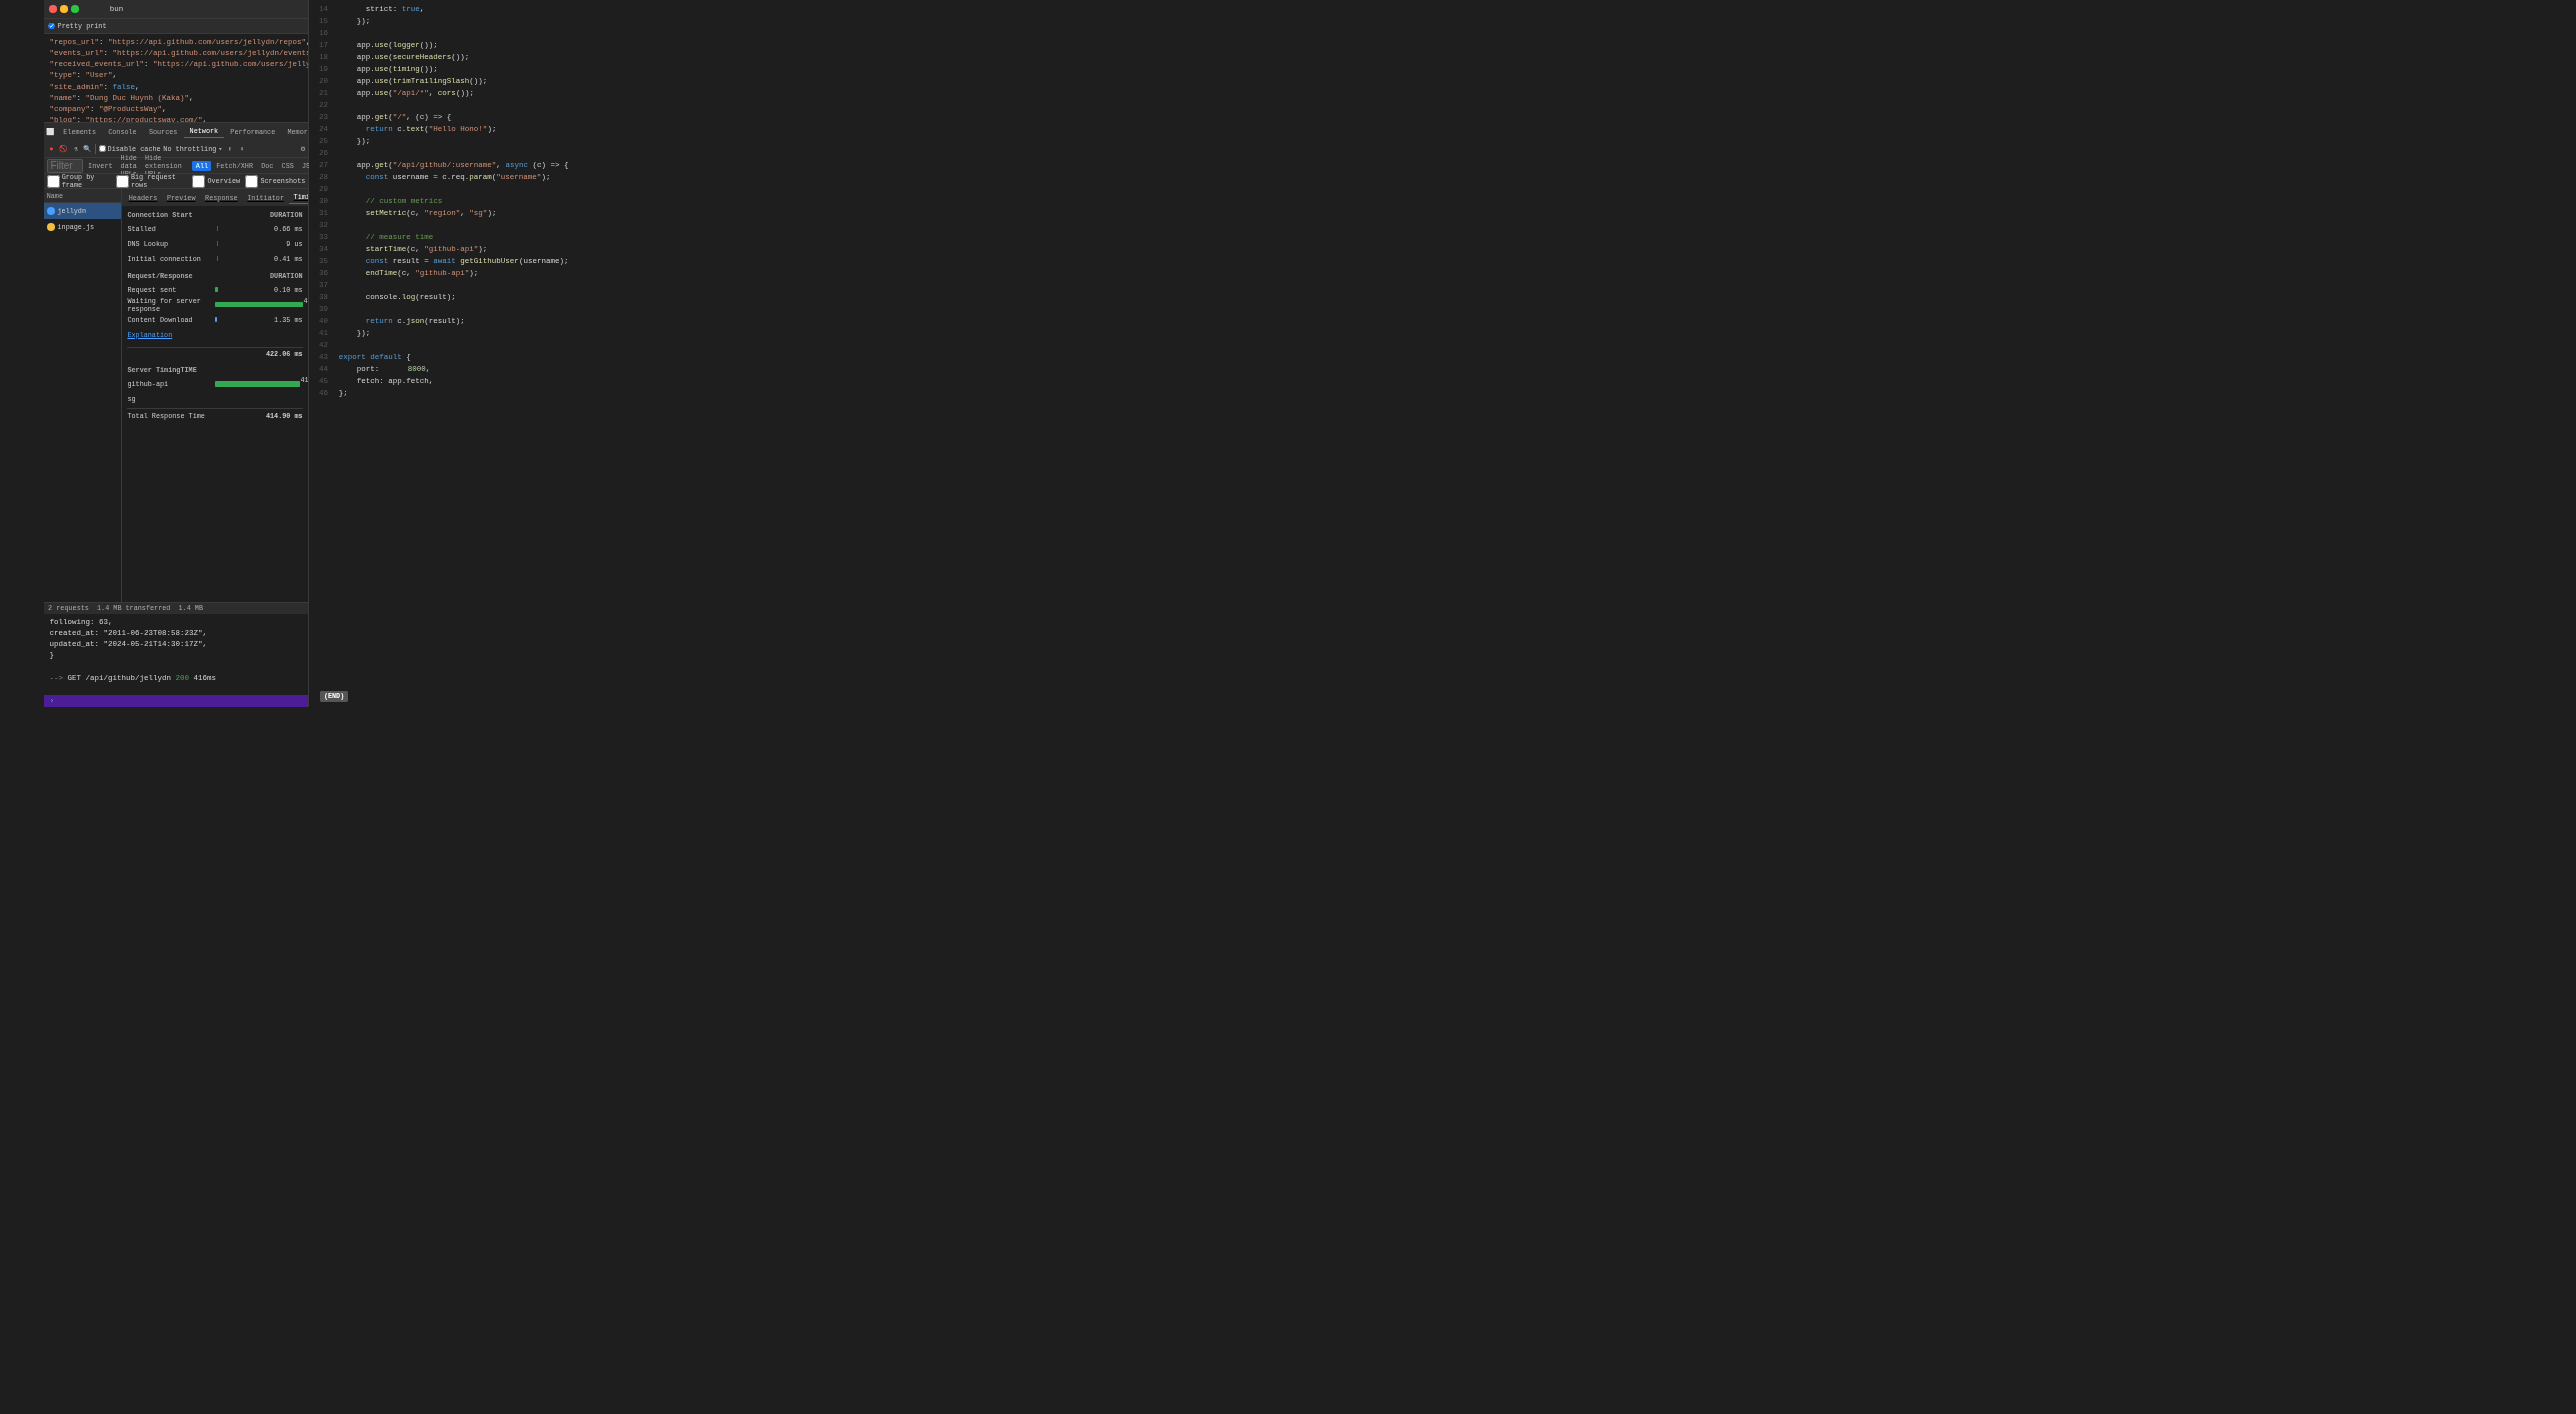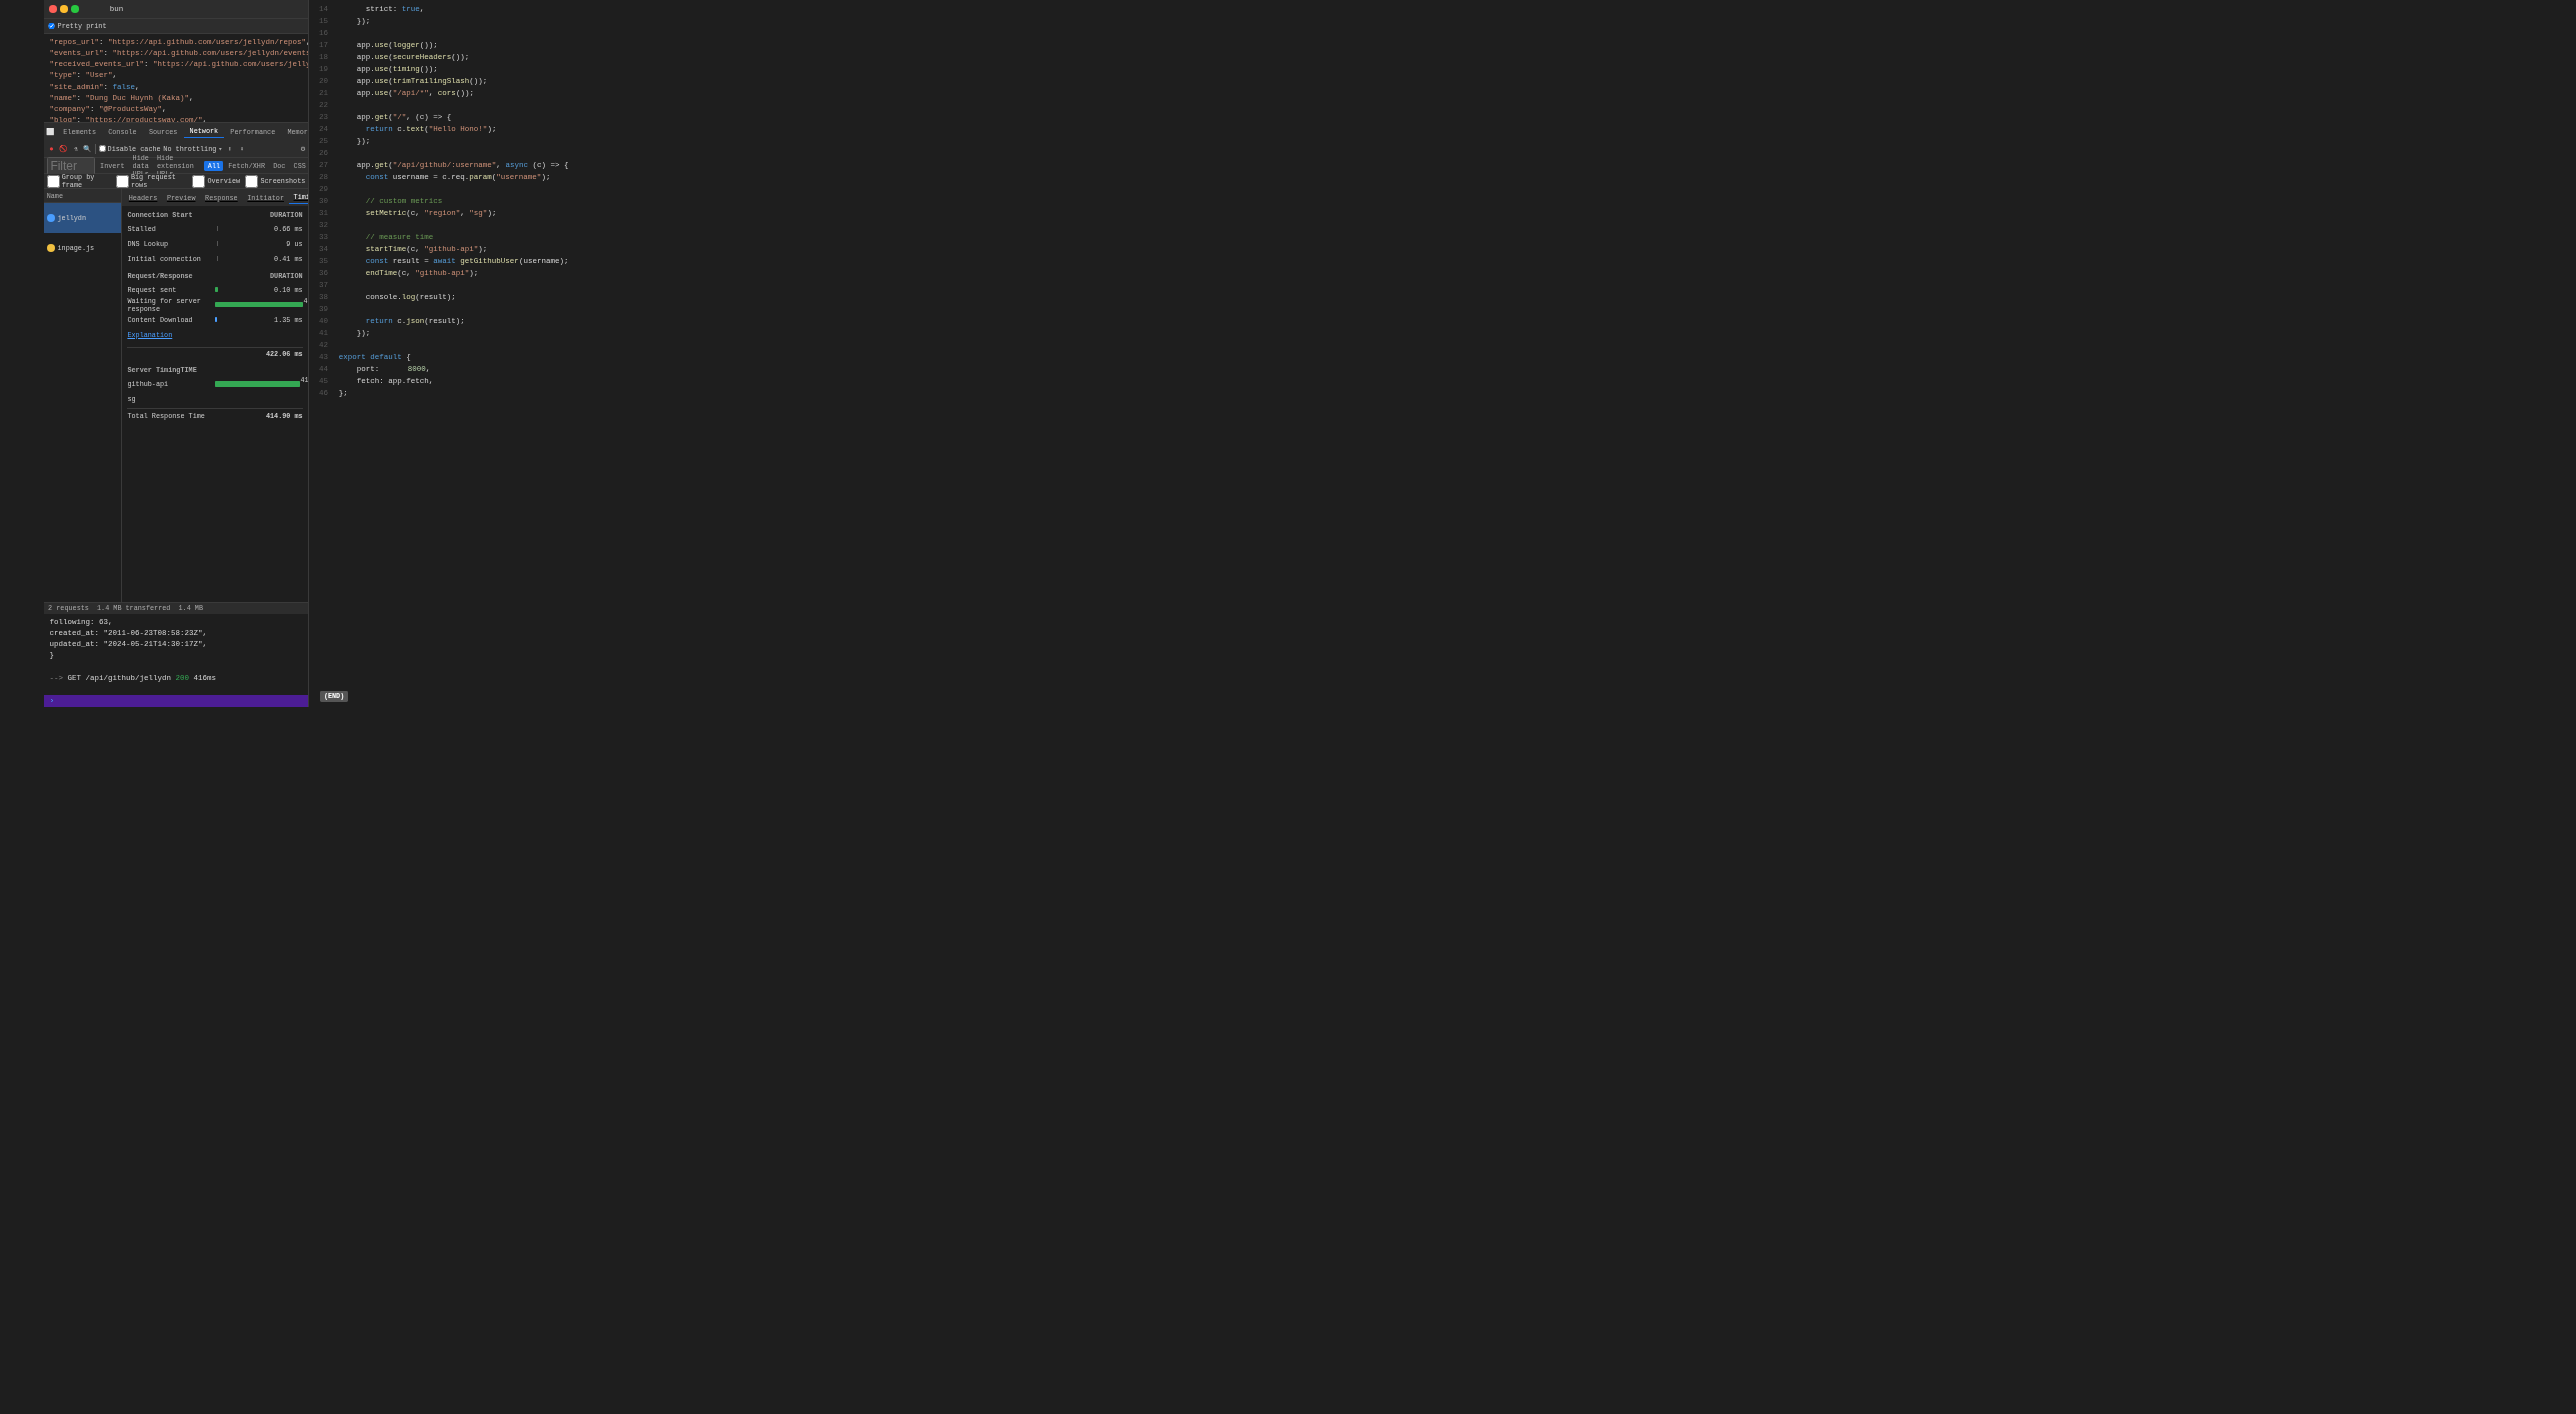--- a/index.html
+++ b/index.html
@@ -129,23 +129,23 @@
       padding: 0 2.7px;
       gap: 2.7px;
       border-bottom: 0.7px solid #3a3a3a;
       flex-shrink: 0;
     }
     .filter-input {
       background: #3c3c3c;
       border: 0.7px solid #555;
       border-radius: 1.4px;
       color: #ccc;
-      font-size: 12px;
+      font-size: 10px;
       padding: 0.7px 2.7px;
-      width: 48px;
+      width: 36px;
     }
     .filter-chip {
       color: #aaa;
       font-size: 6.8px;
       padding: 0.7px 2.7px;
       cursor: pointer;
     }
     .type-filters {
       display: flex;
       gap: 1.4px;
@@ -197,21 +197,21 @@
     }
     .col-name { width: 68px; }
 
     .network-list {
       background: #1e1e1e;
       flex-shrink: 0;
     }
     .network-row {
       display: flex;
       align-items: center;
-      height: 30px;
+      height: 16px;
       padding: 0 2.7px;
       cursor: pointer;
     }
     .network-row.selected { background: #2c5282; }
     .network-row .row-icon {
       width: 8.1px;
       height: 8.1px;
       border-radius: 50%;
       margin-right: 2.7px;
       flex-shrink: 0;

